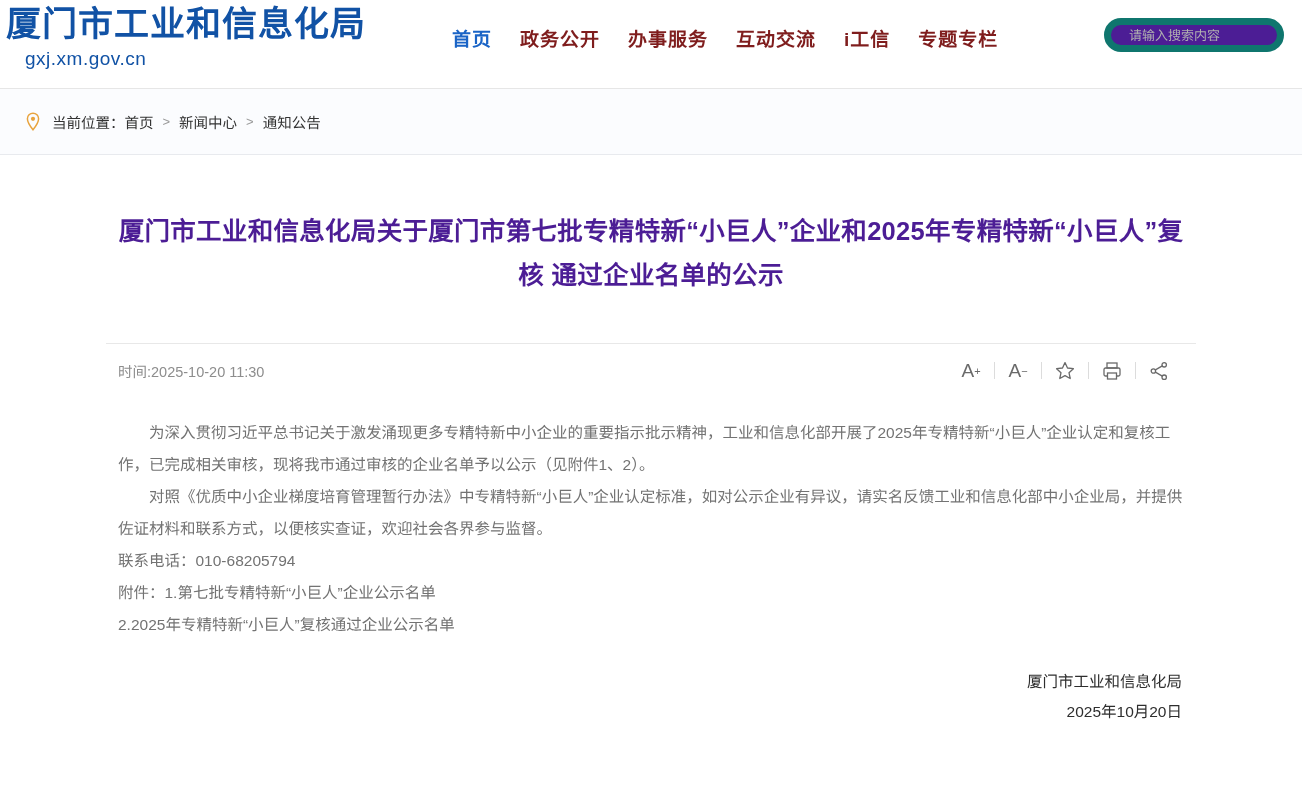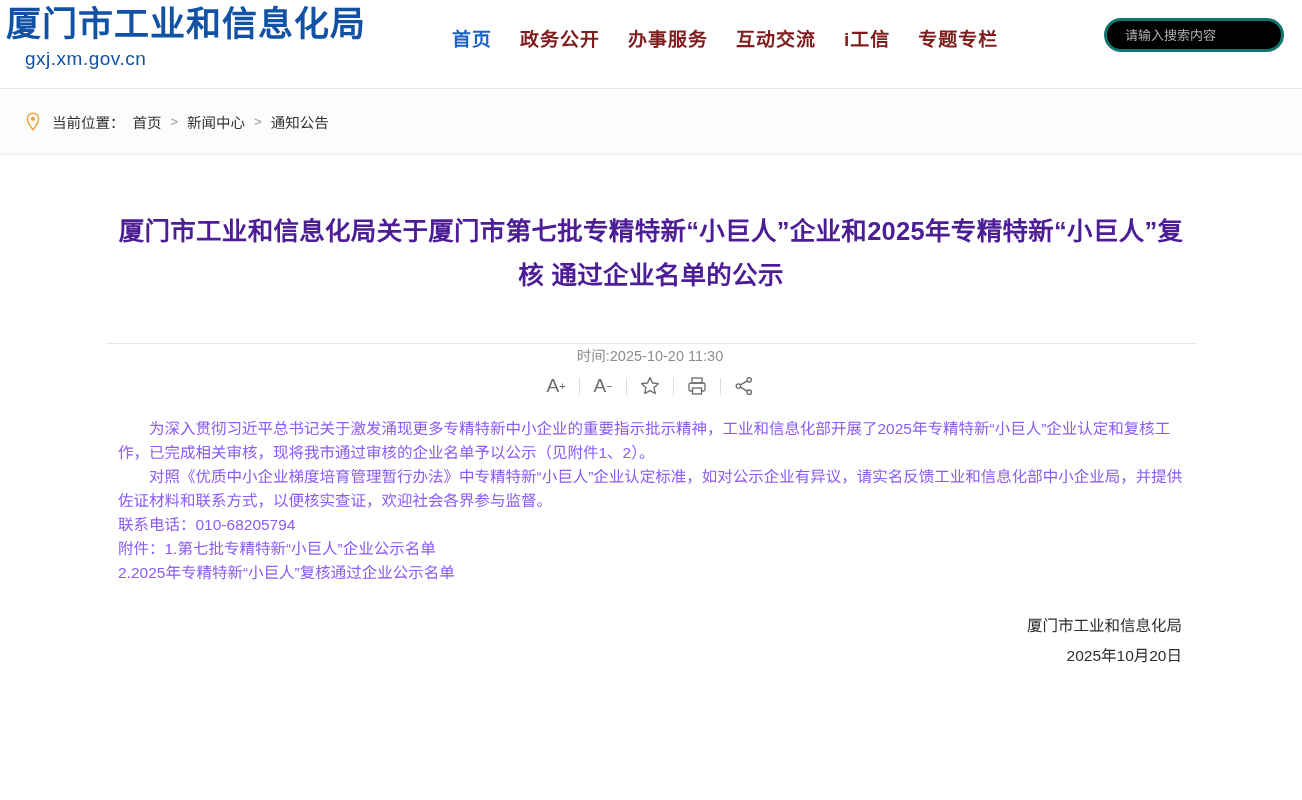--- a/index.html
+++ b/index.html
@@ -60,23 +60,23 @@
     letter-spacing: 1px;
   }
   .nav-item.active { color: #1a64c6; }
 
   .search-box {
     position: absolute;
     right: 18px;
     top: 18px;
     width: 180px;
     height: 34px;
-    border: 3px solid #0f766e;
+    border: 7px solid #0f766e;
     border-radius: 17px;
-    background: #000000;
+    background: #4c1d95;
     display: flex;
     align-items: center;
     padding: 0 10px 0 16px;
   }
   .search-input {
     border: none;
     outline: none;
     flex: 1 1 auto;
     font-size: 13px;
     color: #999;
@@ -89,21 +89,21 @@
   
   .breadcrumb-bar {
     height: 66px;
     background: #fbfcfe;
     border-bottom: 1px solid #e8eaee;
     display: flex;
     align-items: center;
     padding-left: 24px;
   }
   .pin-icon { width: 18px; height: 20px; margin-right: 10px; }
-  .crumb-label { font-size: 14.5px; color: #333; margin-right: 8px; }
+  .crumb-label { font-size: 14.5px; color: #333; }
   .crumb-link { font-size: 14.5px; color: #333; cursor: pointer; }
   .crumb-sep { font-size: 13px; color: #999; margin: 0 9px; }
 
   
   .article {
     width: 1090px;
     margin: 0 auto;
     padding-top: 54px;
   }
   .article-title {
@@ -116,21 +116,20 @@
     padding: 0 10px;
   }
   .meta-row {
     margin-top: 46px;
     border-top: 1px solid #e8e8e8;
     height: 54px;
     display: flex;
     align-items: center;
     justify-content: space-between;
     padding: 0 14px 0 12px;
-    flex-direction: column;
   }
   .meta-time { font-size: 14.5px; color: #8d8d8d; }
   .meta-tools {
     display: flex;
     align-items: center;
     gap: 0;
     color: #6b6b6b;
   }
   .tool {
     width: 46px;
@@ -142,22 +141,22 @@
     color: #6a6a6a;
   }
   .tool sup { font-size: 11px; }
   .divider {
     width: 1px; height: 17px; background: #dcdcdc;
   }
 
   .body-text {
     margin-top: 20px;
     font-size: 15.5px;
-    color: #8b5cf6;
-    line-height: 24px;
+    color: #737373;
+    line-height: 32px;
     padding: 0 12px;
   }
   .body-text p { margin: 0; }
   .indent { text-indent: 2em; }
 
   .sign {
     margin-top: 26px;
     text-align: right;
     padding-right: 14px;
     font-size: 15.5px;

